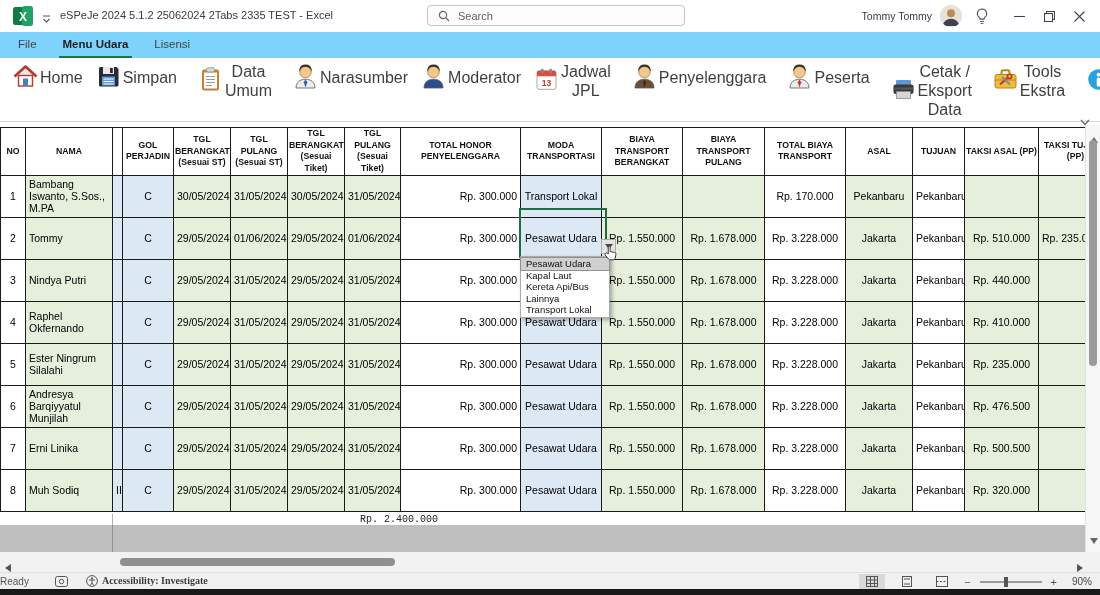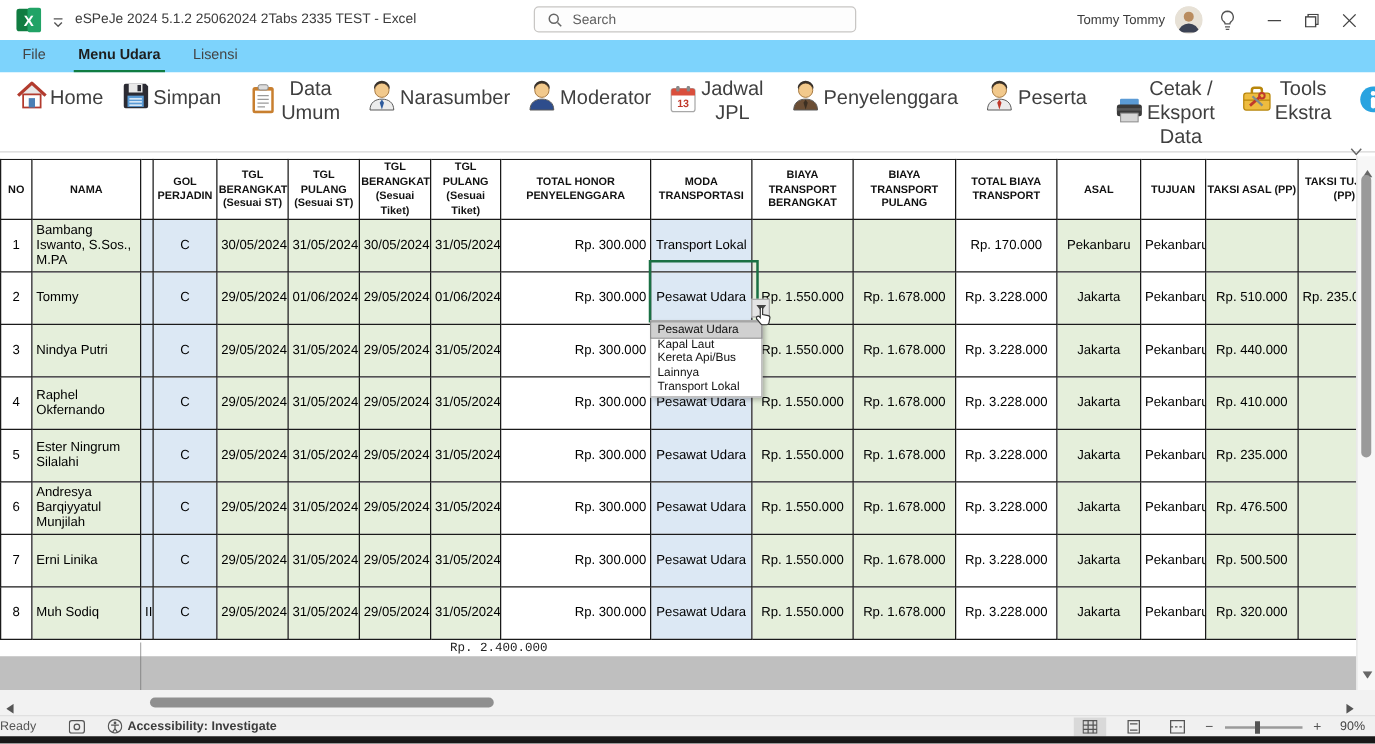--- a/index.html
+++ b/index.html
@@ -65,21 +65,21 @@
   .vthumb{position:absolute;top:15px;left:3px;width:8px;height:226px;background:#9a9a9a;border-radius:4px;}
   .varrow-up{position:absolute;top:4px;left:4px;} .varrow-dn{position:absolute;bottom:4px;left:4px;}
   .hscroll{position:absolute;top:552px;left:0;width:1100px;height:20px;background:#f2f2f2;}
   .hthumb{position:absolute;top:6px;left:120px;width:275px;height:8px;background:#8f8f8f;border-radius:4px;}
   .harrow-l{position:absolute;left:5px;top:6px;} .harrow-r{position:absolute;left:1077px;top:6px;}
   
   .statusbar{position:absolute;top:572px;left:0;width:1100px;height:17px;background:#f0f0f0;
              border-top:1px solid #e0e0e0;display:flex;align-items:center;font-size:10px;color:#555;box-sizing:border-box;}
   .sb-ready{margin-left:0;}
   .sb-rec{margin-left:26px;display:flex;}
-  .sb-a11y{margin-left:18px;display:flex;align-items:flex-end;gap:4px;font-weight:bold;color:#3c3c3c;}
+  .sb-a11y{margin-left:18px;display:flex;align-items:flex-start;gap:4px;font-weight:bold;color:#3c3c3c;font-family:Liberation Serif, serif;}
   .sb-right{position:absolute;right:8px;top:0;height:17px;display:flex;align-items:center;gap:9px;}
   .view-btn{display:flex;align-items:center;padding:2px 7px;}
   .view-btn.active{background:#d9d9d9;}
   .zoom-track{position:relative;width:62px;height:2px;background:#9a9a9a;}
   .zoom-thumb{position:absolute;left:24px;top:-4px;width:4px;height:10px;background:#555;}
   .zoom-sign{color:#555;font-size:11px;}
   .zoom-pct{width:26px;text-align:right;color:#444;}
   .black-strip{position:absolute;top:589px;left:0;width:1100px;height:6px;background:#181818;}
 </style>
 </head>

